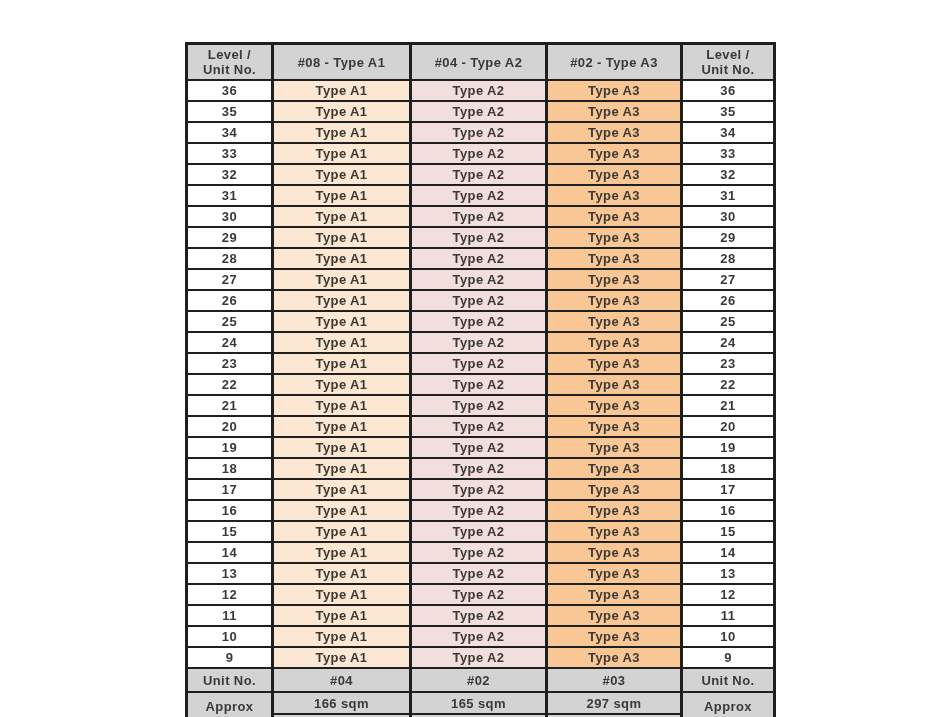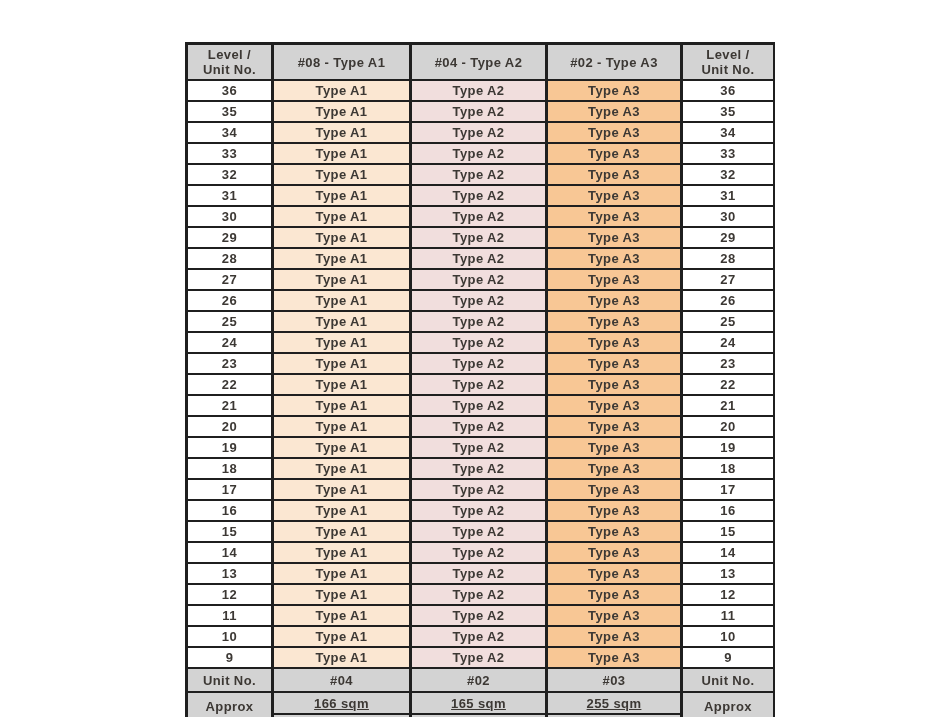--- a/index.html
+++ b/index.html
@@ -2,21 +2,21 @@
 <html style="--page-bg: #ffffff; --header-bg: #d3d3d3; --footer-bg: #d3d3d3; --level-bg: #ffffff; --type-a1-bg: #fbe7d2; --type-a2-bg: #f1dedd; --type-a3-bg: #f8c795; --border: #1f1f1f; --text: #3c3834;"><head>
 <meta charset="utf-8">
 <style>
   html, body {
     margin: 0;
     padding: 0;
     background: #ffffff;
   }
   .page {
     position: relative;
-    width: 775px;
+    width: 943px;
     height: 717px;
     background: var(--page-bg, #ffffff);
     font-family: "Liberation Sans", "DejaVu Sans", sans-serif;
     overflow: hidden;
   }
   table.unit-table {
     position: absolute;
     left: 185px;
     top: 42px;
     width: 573px;
@@ -53,21 +53,21 @@
     line-height: 15px;
   }
   .unit-table tbody td { height: 19px; }
 
   .unit-table tfoot td {
     background: var(--footer-bg, #d3d3d3);
   }
   .row-unitno td { height: 22px; }
   .row-area td   { height: 20px; }
   .two-line span { display: block; line-height: 15px; }
-  .thin-split { border-bottom-width: 1px; text-decoration: underline; }
+  .thin-split { border-bottom-width: 1px; }
   .thin-split-top { border-top-width: 1px; }
 </style>
 </head>
 <body>
 
 <div class="page">
   <table class="unit-table">
     <thead>
       <tr>
         <th class="col-level two-line">
@@ -291,21 +291,21 @@
         <td class="col-a3">#03</td>
         <td class="col-level-r">Unit No.</td>
       </tr>
       <tr class="row-area">
         <td class="col-level two-line" rowspan="2">
           <span>Approx</span>
           <span>Floor Area</span>
         </td>
         <td class="col-a1 thin-split">166 sqm</td>
         <td class="col-a2 thin-split">165 sqm</td>
-        <td class="col-a3 thin-split">255 sqm</td>
+        <td class="col-a3 thin-split">297 sqm</td>
         <td class="col-level-r two-line" rowspan="2">
           <span>Approx</span>
           <span>Floor Area</span>
         </td>
       </tr>
       <tr class="row-area">
         <td class="col-a1 thin-split-top">1,787</td>
         <td class="col-a2 thin-split-top">1,776</td>
         <td class="col-a3 thin-split-top">1,744</td>
       </tr>

